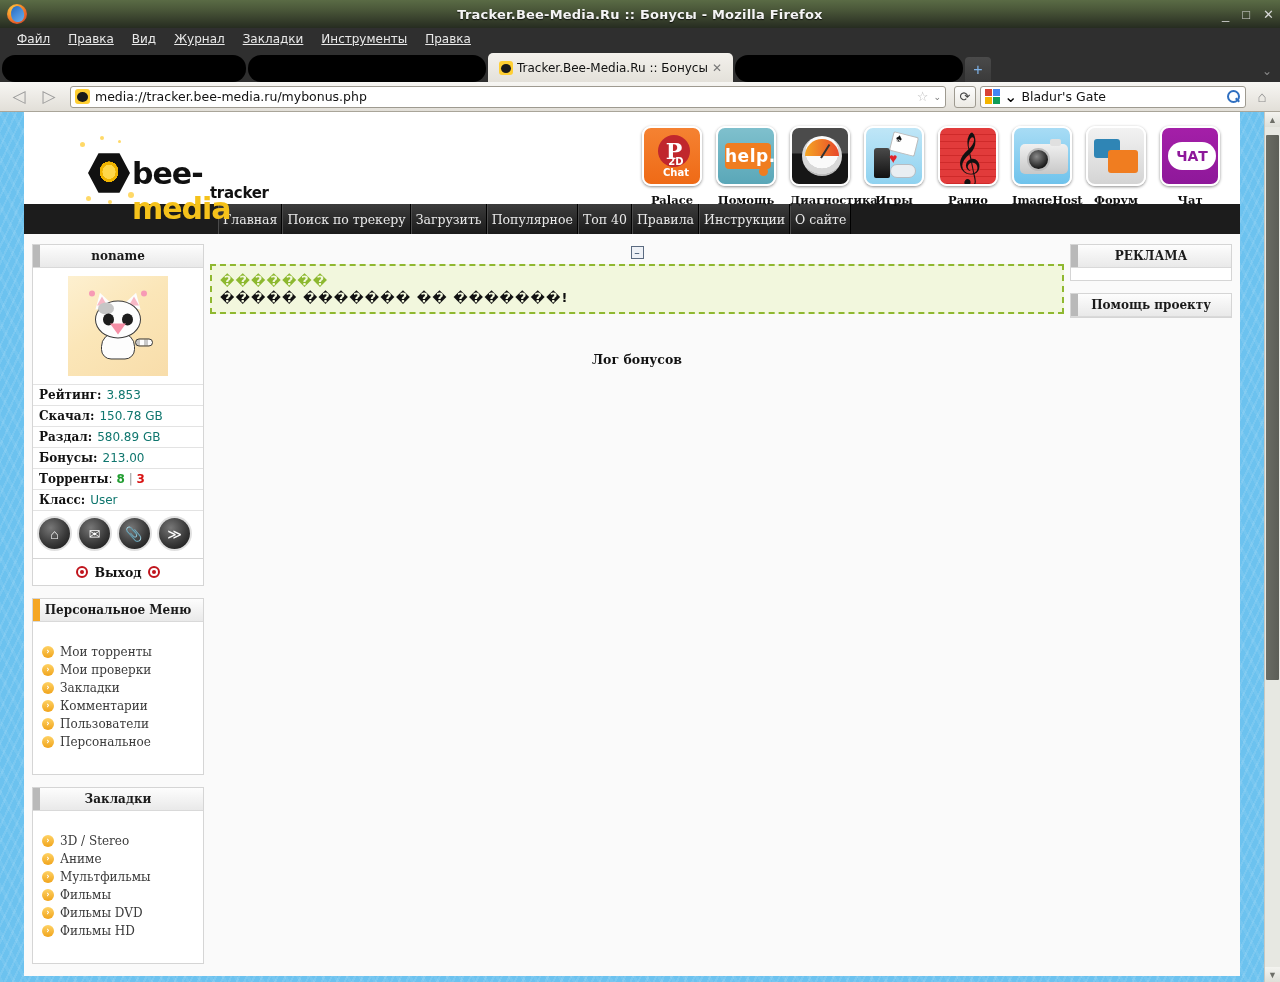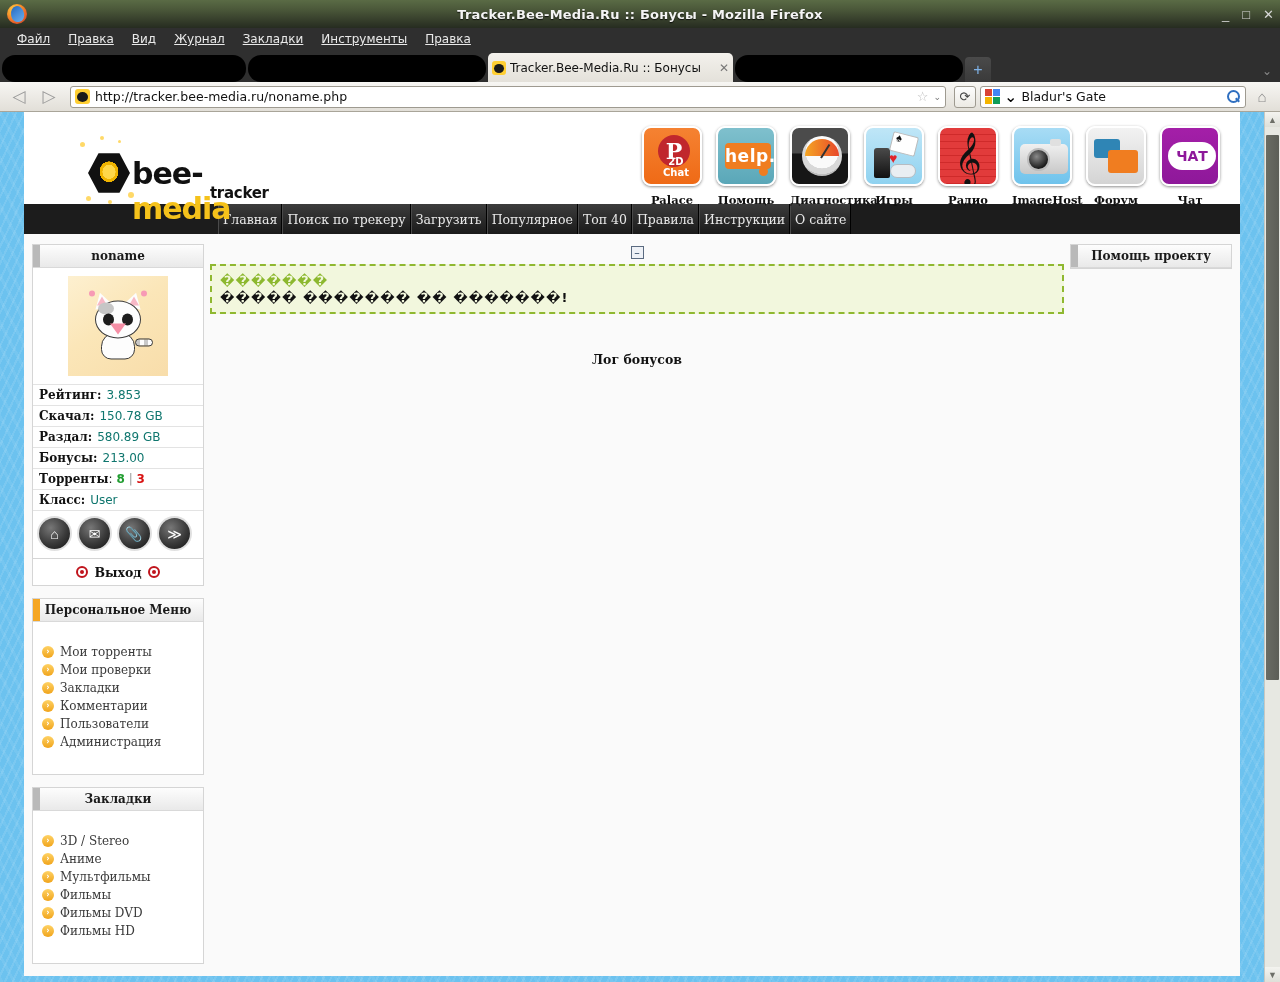--- a/index.html
+++ b/index.html
@@ -42,21 +42,21 @@
     font-family:"DejaVu Sans", sans-serif;
   }
   .menubar .mi u { text-decoration:underline; }
 
   .tabstrip {
     height:32px; flex:0 0 32px; background:#2f2f2f;
     display:flex; align-items:flex-end; padding:0 0 0 2px; position:relative;
   }
   .tab {
     height:27px; display:flex; align-items:center; gap:4px;
-    border-radius:5px 5px 0 0; padding:0 4px; margin-right:2px;
+    border-radius:5px 5px 0 0; padding:0 11px; margin-right:2px;
     font-size:12px; color:#e6e6e6; position:relative;
     background:linear-gradient(to bottom,#4a4a4a,#3a3a3a);
     max-width:250px; min-width:120px;
   }
   .tab.redacted { background:#000; border-radius:13px; }
   .tab.active {
     background:linear-gradient(to bottom,#f3f1ec,#e4e1da);
     color:#111; height:29px;
   }
   .tab .favicon { width:14px; height:14px; border-radius:3px; flex:0 0 14px;
@@ -308,21 +308,21 @@
     </div>
     <div class="newtab">+</div>
     <div class="tab-overflow">⌄</div>
   </div>
 
   <div class="navbar">
     <div class="navbtn">◁</div>
     <div class="navbtn">▷</div>
     <div class="urlbar">
       <span class="ficon"></span>
-      <span class="urltext">http://tracker.bee-media.ru/noname.php</span>
+      <span class="urltext">media://tracker.bee-media.ru/mybonus.php</span>
       <span class="star">☆</span>
       <span class="caret">⌄</span>
     </div>
     <div class="reloadbtn">⟳</div>
     <div class="searchbar">
       <span class="gicon">
           <i class="g1"></i>
           <i class="g2"></i>
           <i class="g3"></i>
           <i class="g4"></i>
@@ -505,21 +505,21 @@
                 <li>
                     <span class="arr">›</span>
                     <a>Комментарии</a>
                   </li>
                 <li>
                     <span class="arr">›</span>
                     <a>Пользователи</a>
                   </li>
                 <li>
                     <span class="arr">›</span>
-                    <a>Администрация</a>
+                    <a>Персональное</a>
                   </li>
               </ul>
             </div>
 
             <div class="panel">
               <div class="panel-h">Закладки</div>
               <ul class="linklist">
                 <li>
                     <span class="arr">›</span>
                     <a>3D / Stereo</a>
@@ -553,20 +553,24 @@
               <span class="minibtn">–</span>
             </div>
             <div class="notice">
               <div class="l1">�������</div>
               <div class="l2">����� ������� �� �������!</div>
             </div>
             <div class="logtitle">Лог бонусов</div>
           </div>
 
           <div class="col-right">
+            <div class="panel">
+              <div class="panel-h">РЕКЛАМА</div>
+              <div class="ad-empty"></div>
+            </div>
             <div class="panel">
               <div class="panel-h">Помощь проекту</div>
             </div>
           </div>
 
         </div>
       </div>
     </div>
 
     <div class="scrollbar">

